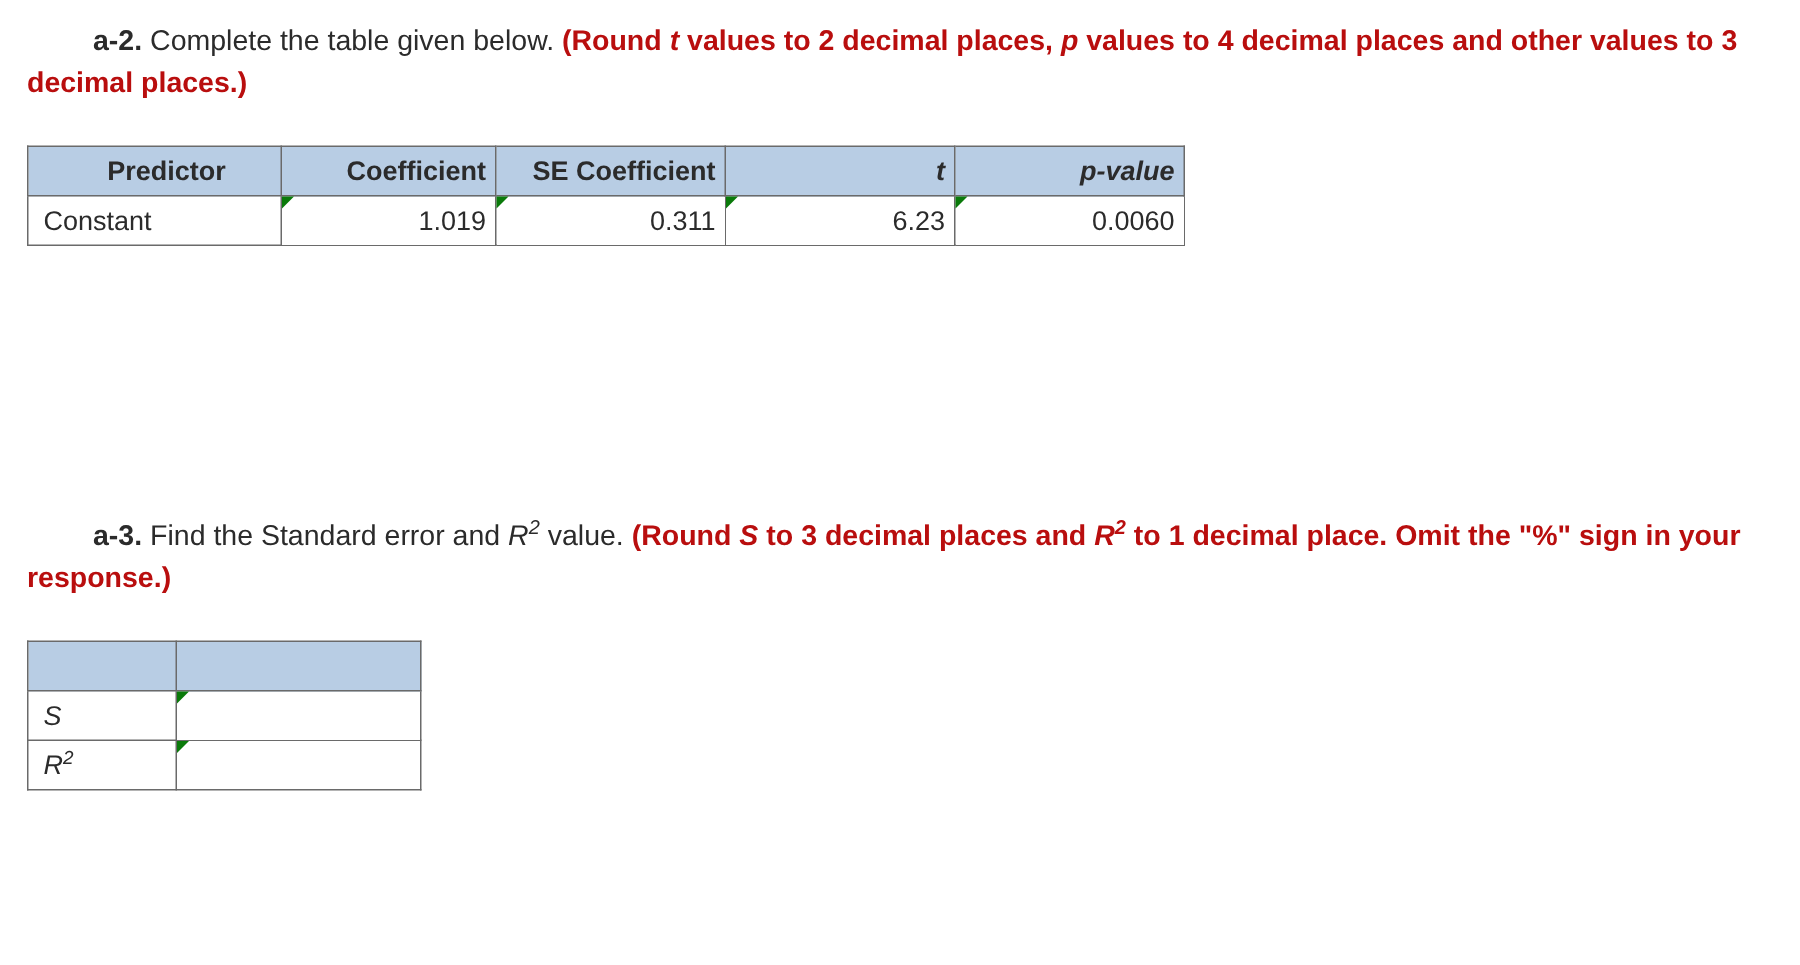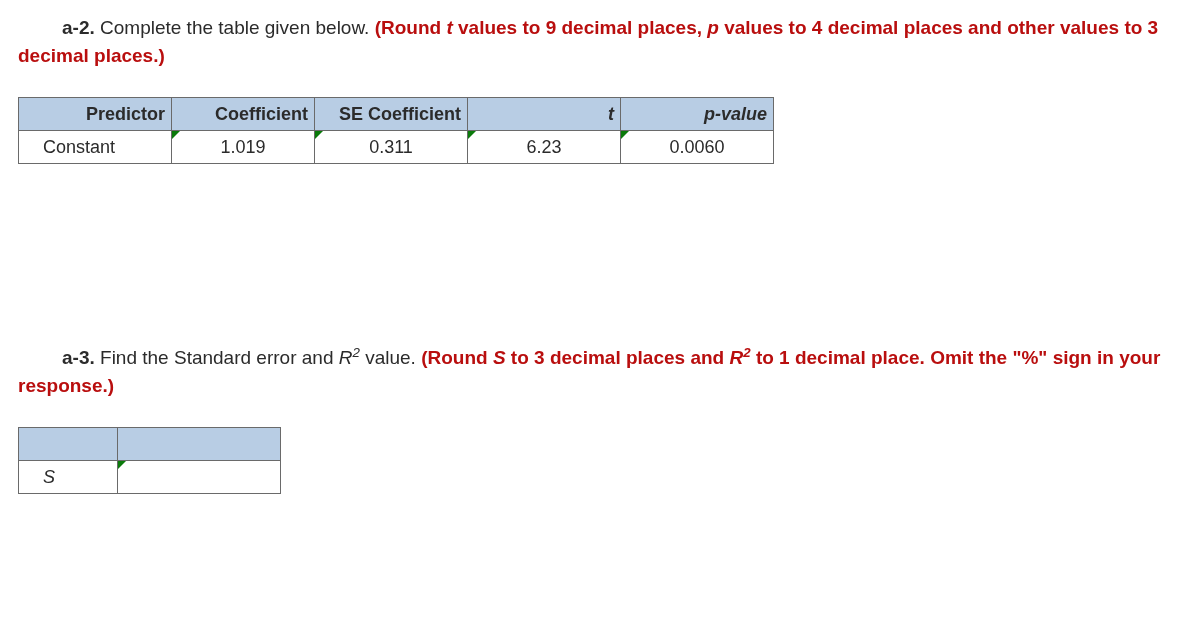--- a/index.html
+++ b/index.html
@@ -34,27 +34,27 @@
     box-sizing: content-box;
   }
   th {
     background: #b8cde4;
     font-weight: 700;
     text-align: right;
   }
   .row-label {
     text-align: left;
     font-weight: 400;
-    padding-left: 24px;
+    padding-left: 10px;
   }
 
   
   .val-cell {
     position: relative;
-    text-align: center;
+    text-align: right;
     padding-right: 6px;
   }
   .val-cell.marker::before {
     content: "";
     position: absolute;
     top: 0;
     left: 0;
     width: 0;
     height: 0;
     border-top: 8px solid #0a7a0a;
@@ -73,27 +73,27 @@
   .t2 .c1 { width: 86px; }
   .t2 .c2 { width: 150px; }
 
   sup { font-size: 0.7em; vertical-align: super; line-height: 0; }
   .gap { height: 180px; }
 </style>
 </head>
 <body>
 
 <div class="prompt">
-  <b>a-2.</b><span> Complete the table given below. </span><span class="red"><span>(Round </span><span class="ital">t</span><span> values to 9 decimal places, </span><span class="ital">p</span><span> values to 4 decimal places and other values to 3 decimal places.)</span></span>
+  <b>a-2.</b><span> Complete the table given below. </span><span class="red"><span>(Round </span><span class="ital">t</span><span> values to 2 decimal places, </span><span class="ital">p</span><span> values to 4 decimal places and other values to 3 decimal places.)</span></span>
 </div>
 
 <table class="t1">
   <tbody>
       <tr>
-    <th class="c1" style="text-align:right;padding-left:6px;">Predictor</th>
+    <th class="c1" style="text-align:center;padding-left:22px;">Predictor</th>
     <th class="c2">Coefficient</th>
     <th class="c3">SE Coefficient</th>
     <th class="c4"><span class="ital">t</span></th>
     <th class="c5"><span class="ital">p-value</span></th>
   </tr>
   <tr>
     <td class="row-label">Constant</td>
     <td class="val-cell marker">1.019</td>
     <td class="val-cell marker">0.311</td>
     <td class="val-cell marker">6.23</td>
@@ -111,14 +111,18 @@
 <table class="t2">
   <tbody>
       <tr>
     <th class="c1">&nbsp;</th>
     <th class="c2">&nbsp;</th>
   </tr>
   <tr>
     <td class="row-label"><span class="ital">S</span></td>
     <td class="val-cell marker"></td>
   </tr>
+  <tr>
+    <td class="row-label"><span class="ital">R<sup>2</sup></span></td>
+    <td class="val-cell marker"></td>
+  </tr>
 </tbody>
   </table>
 
 </body></html>

